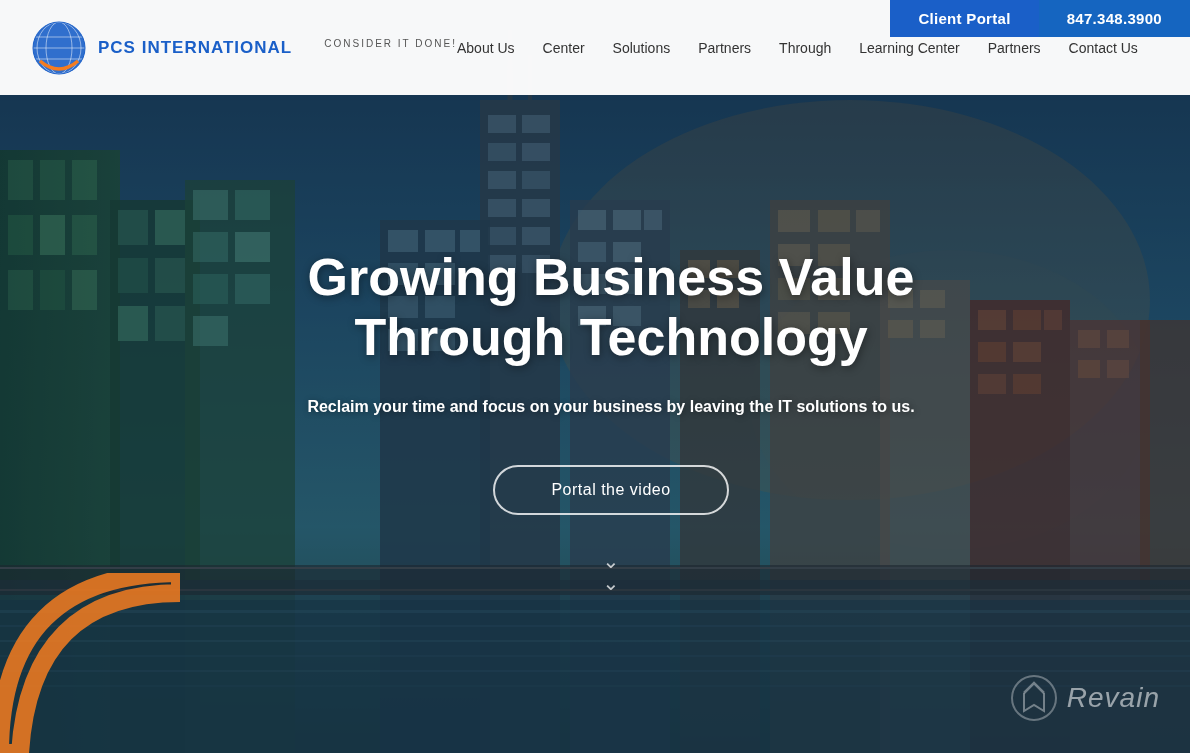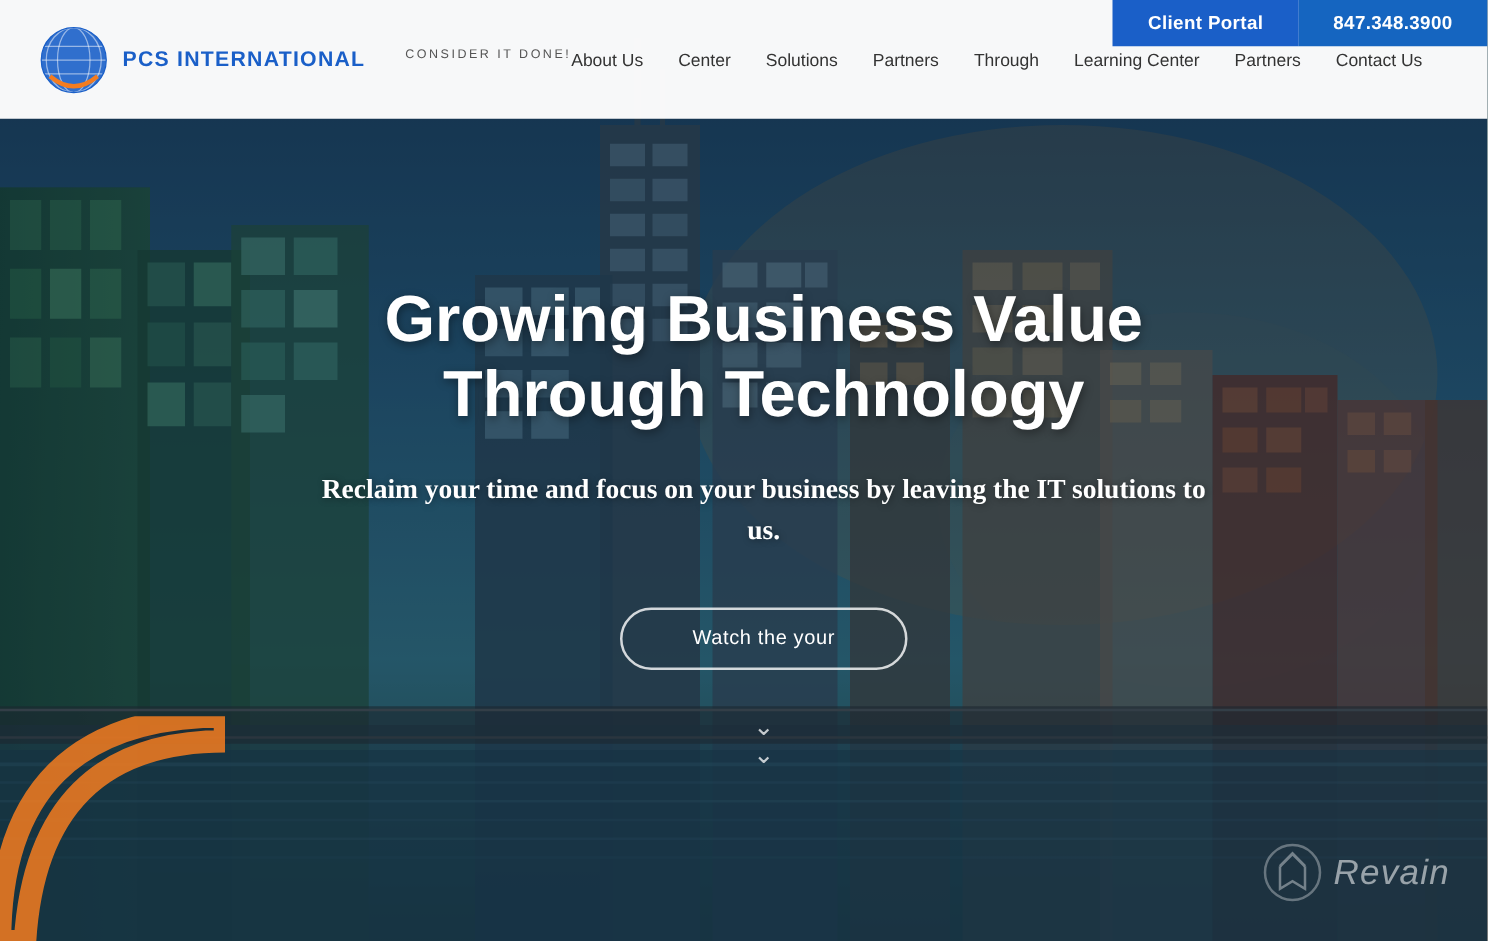--- a/index.html
+++ b/index.html
@@ -144,27 +144,26 @@
       color: #fff;
       font-size: 52px;
       font-weight: 700;
       line-height: 1.15;
       max-width: 760px;
       margin-bottom: 28px;
       text-shadow: 1px 2px 8px rgba(0,0,0,0.4);
     }
     #hero-subtitle {
       color: #fff;
-      font-size: 22px;
+      font-size: 16px;
       font-weight: 600;
       max-width: 720px;
       line-height: 1.5;
       margin-bottom: 46px;
       text-shadow: 1px 1px 6px rgba(0,0,0,0.4);
-      font-family: Liberation Serif, serif;
     }
     #watch-video-btn {
       border: 2px solid rgba(255,255,255,0.8);
       background: transparent;
       color: #fff;
       font-size: 16px;
       padding: 14px 56px;
       border-radius: 40px;
       cursor: pointer;
       letter-spacing: 0.5px;
@@ -421,21 +420,21 @@
       <line x1="0" y1="568" x2="1190" y2="568" stroke="#555" stroke-width="2"></line>
       <line x1="0" y1="590" x2="1190" y2="590" stroke="#444" stroke-width="2"></line>
     </svg>
   </div>
 
   <div id="hero-overlay"></div>
 
   <div id="hero-content">
     <h1 id="hero-title">Growing Business Value Through Technology</h1>
     <p id="hero-subtitle">Reclaim your time and focus on your business by leaving the IT solutions to us.</p>
-    <button id="watch-video-btn">Watch the your</button>
+    <button id="watch-video-btn">Portal the video</button>
     <div id="scroll-chevrons">
       <div class="chevron-down">⌄</div>
       <div class="chevron-down">⌄</div>
     </div>
   </div>
 
   <svg id="orange-curve" viewBox="0 0 180 180" xmlns="http://www.w3.org/2000/svg">
     <path d="M 0 180 Q 0 0 180 0 L 180 20 Q 30 20 20 180 Z" fill="none" stroke="#f47c20" stroke-width="18" opacity="0.85"></path>
   </svg>
 

